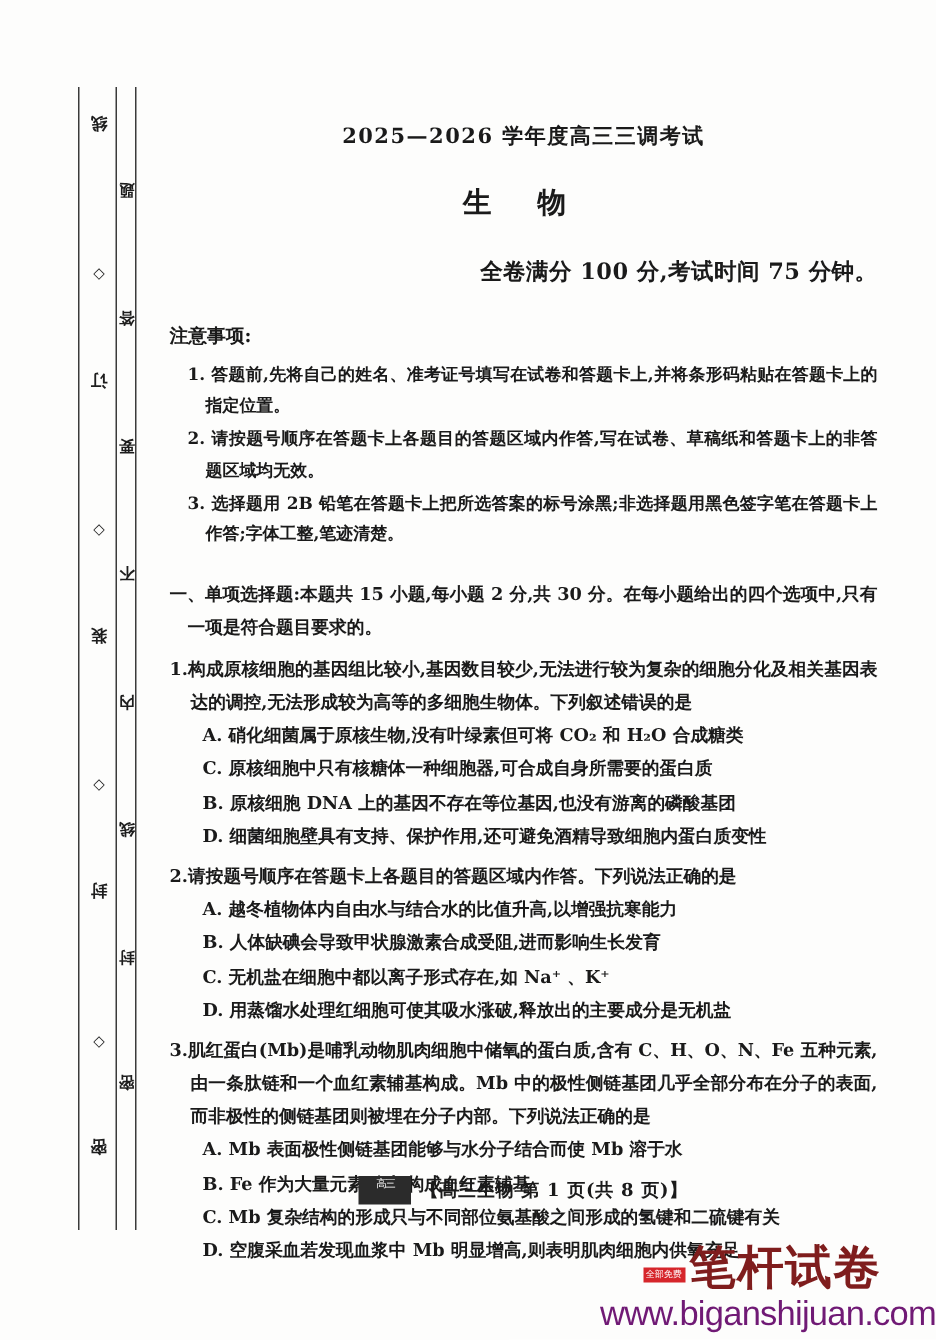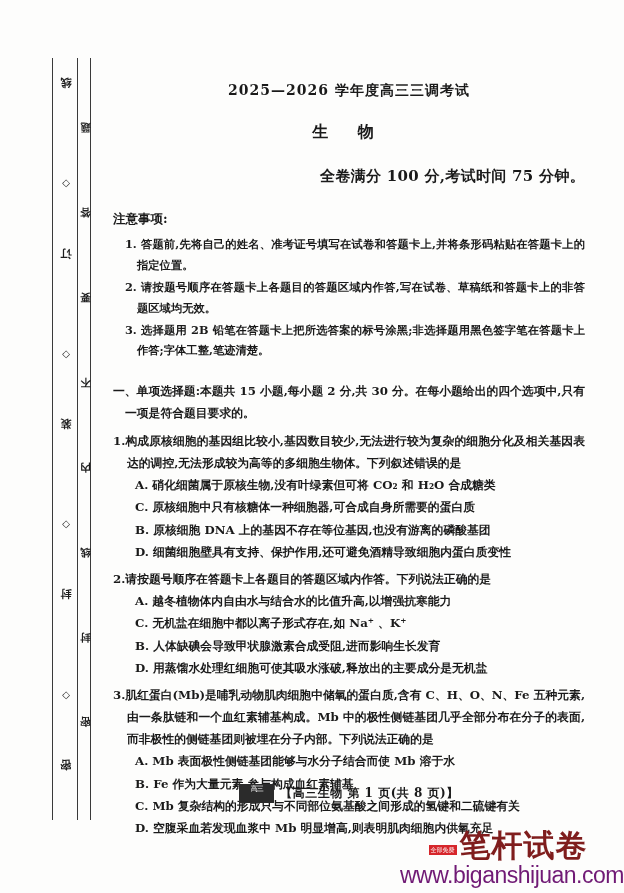--- a/index.html
+++ b/index.html
@@ -67,21 +67,21 @@
   .title{
     text-align:center;
     font-size:14px;
     font-weight:700;
     letter-spacing:1px;
     margin-top:22px;
     font-family:"DejaVu Serif","Liberation Serif",serif;
   }
   .subject{
     text-align:center;
-    font-size:16px;
+    font-size:19px;
     font-weight:700;
     letter-spacing:12px;
     margin-top:22px;
   }
   .scoreline{
     text-align:right;
     font-size:15px;
     font-weight:700;
     margin-top:24px;
     letter-spacing:.3px;
@@ -255,22 +255,22 @@
       <div class="q-stem"><span>1.</span><span>构成原核细胞的基因组比较小,基因数目较少,无法进行较为复杂的细胞分化及相关基因表达的调控,无法形成较为高等的多细胞生物体。下列叙述错误的是</span></div>
       <div class="opt">A. 硝化细菌属于原核生物,没有叶绿素但可将 CO₂ 和 H₂O 合成糖类</div>
       <div class="opt">C. 原核细胞中只有核糖体一种细胞器,可合成自身所需要的蛋白质</div>
       <div class="opt">B. 原核细胞 DNA 上的基因不存在等位基因,也没有游离的磷酸基团</div>
       <div class="opt">D. 细菌细胞壁具有支持、保护作用,还可避免酒精导致细胞内蛋白质变性</div>
     </div>
 
     <div class="q">
       <div class="q-stem"><span>2.</span><span>请按题号顺序在答题卡上各题目的答题区域内作答。下列说法正确的是</span></div>
       <div class="opt">A. 越冬植物体内自由水与结合水的比值升高,以增强抗寒能力</div>
+      <div class="opt">B. 人体缺碘会导致甲状腺激素合成受阻,进而影响生长发育</div>
       <div class="opt">C. 无机盐在细胞中都以离子形式存在,如 Na⁺ 、K⁺</div>
-      <div class="opt">B. 人体缺碘会导致甲状腺激素合成受阻,进而影响生长发育</div>
       <div class="opt">D. 用蒸馏水处理红细胞可使其吸水涨破,释放出的主要成分是无机盐</div>
     </div>
 
     <div class="q">
       <div class="q-stem"><span>3.</span><span>肌红蛋白(Mb)是哺乳动物肌肉细胞中储氧的蛋白质,含有 C、H、O、N、Fe 五种元素,由一条肽链和一个血红素辅基构成。Mb 中的极性侧链基团几乎全部分布在分子的表面,而非极性的侧链基团则被埋在分子内部。下列说法正确的是</span></div>
       <div class="opt">A. Mb 表面极性侧链基团能够与水分子结合而使 Mb 溶于水</div>
       <div class="opt">B. Fe 作为大量元素,参与构成血红素辅基</div>
       <div class="opt">C. Mb 复杂结构的形成只与不同部位氨基酸之间形成的氢键和二硫键有关</div>
       <div class="opt">D. 空腹采血若发现血浆中 Mb 明显增高,则表明肌肉细胞内供氧充足</div>
     </div>

